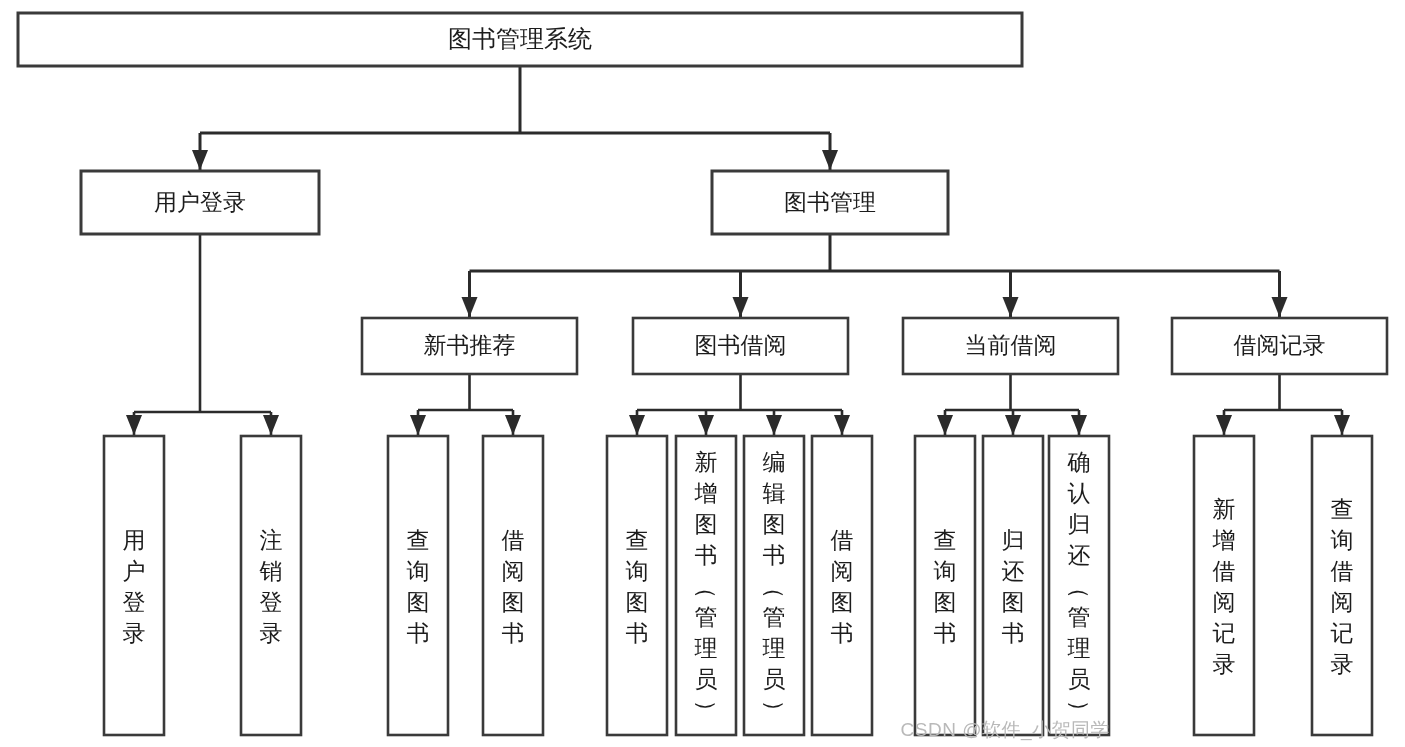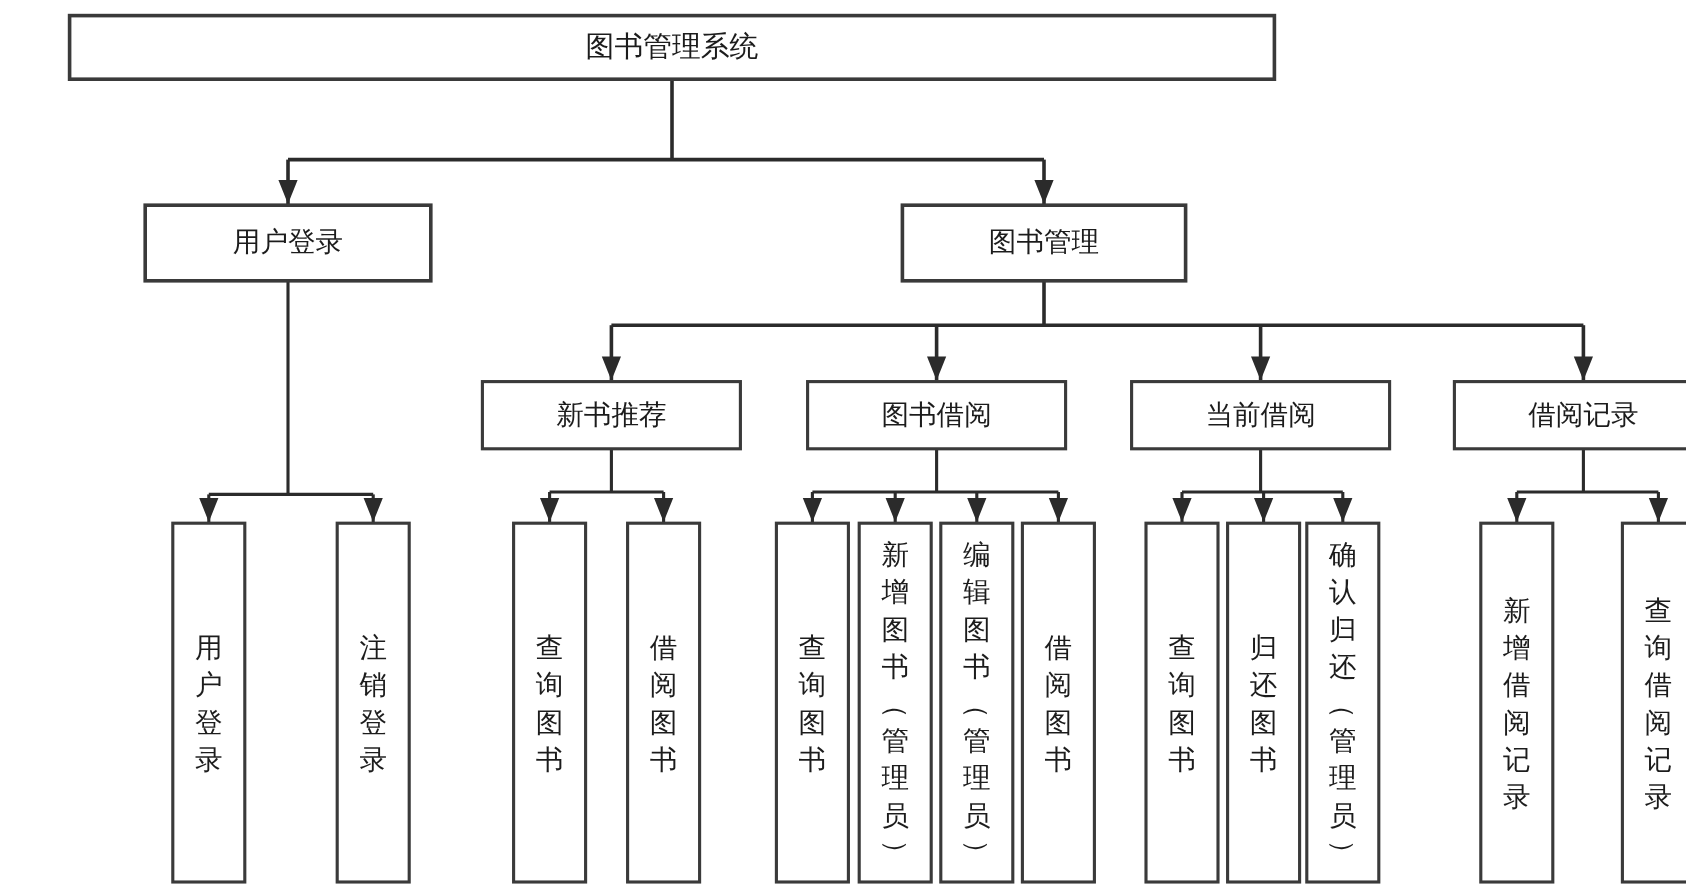--- a/index.html
+++ b/index.html
@@ -13,21 +13,20 @@
     font-family: "Liberation Sans", "DejaVu Sans", sans-serif;
     position: relative;
     overflow: hidden;
   }
   #diagram-root {
     position: absolute;
     left: 0;
     top: 0;
     width: 1118px;
     height: 747px;
-    padding-left: 40px;
   }
   .node-box {
     fill: #ffffff;
     stroke: #3a3a3a;
     stroke-width: 3;
   }
   .node-box-thin {
     fill: #ffffff;
     stroke: #3a3a3a;
     stroke-width: 2.6;
@@ -292,13 +291,14 @@
         <g>
           <text x="1342" y="516.68" class="vert-label">查</text>
           <text x="1342" y="547.68" class="vert-label">询</text>
           <text x="1342" y="578.68" class="vert-label">借</text>
           <text x="1342" y="609.68" class="vert-label">阅</text>
           <text x="1342" y="640.68" class="vert-label">记</text>
           <text x="1342" y="671.68" class="vert-label">录</text>
         </g>
       </g>
   </svg>
+  <div class="watermark">CSDN @软件_小贺同学</div>
 </div>
 
 </body></html>

